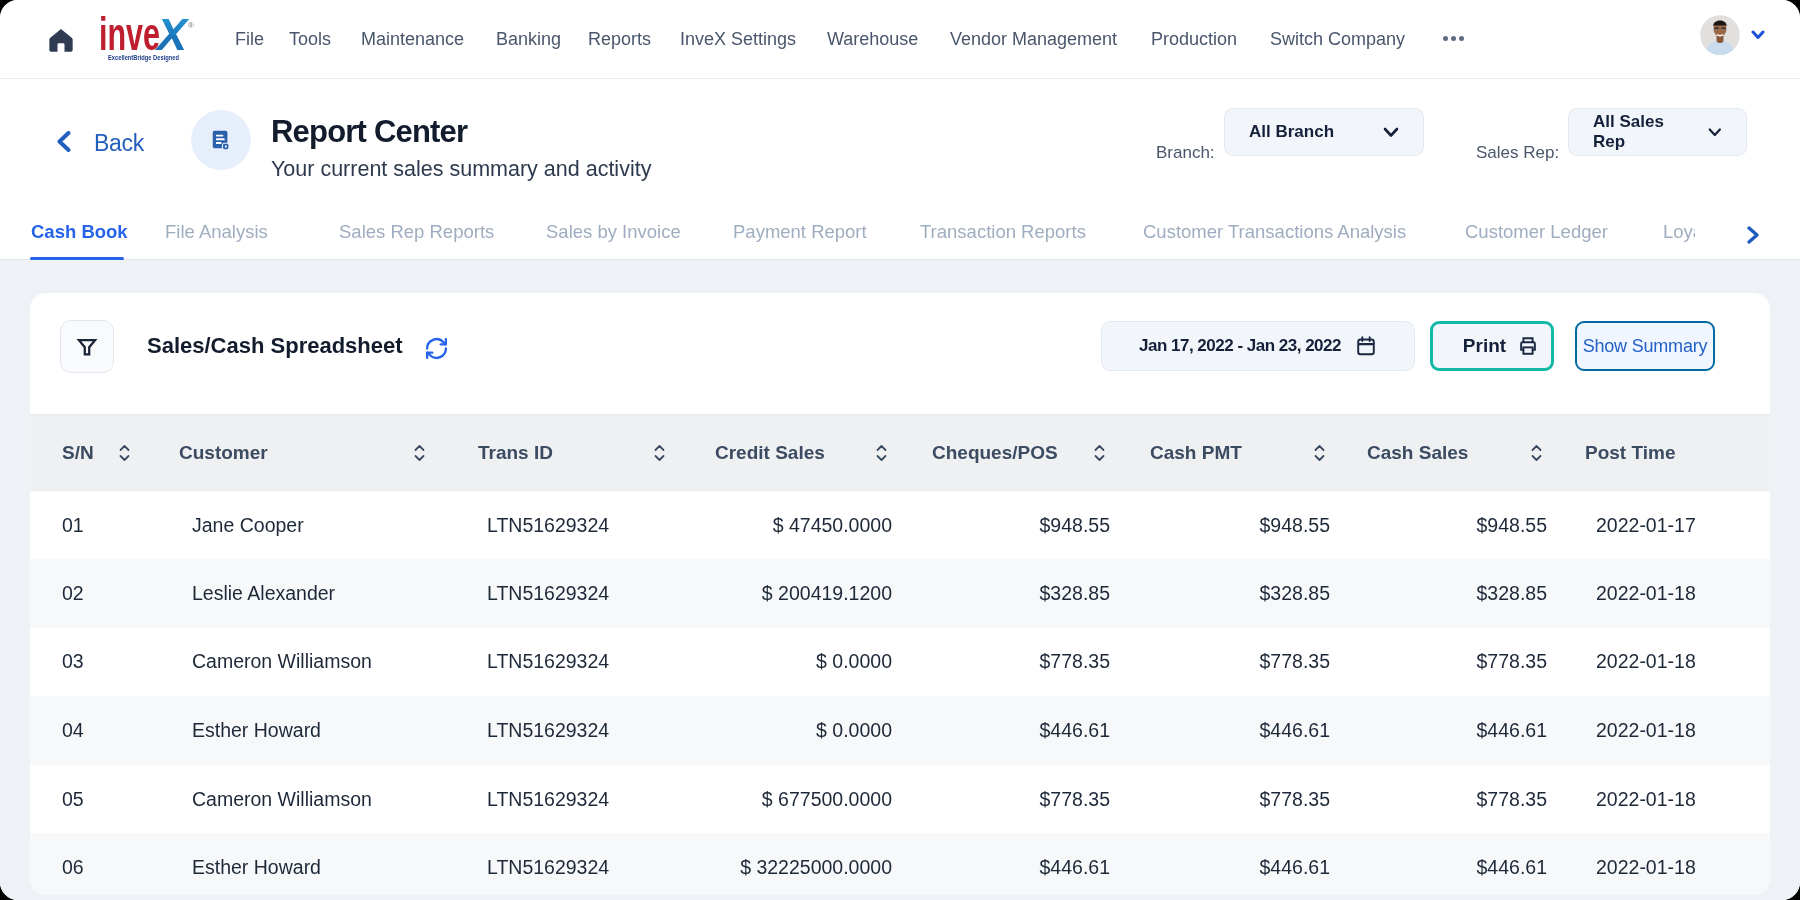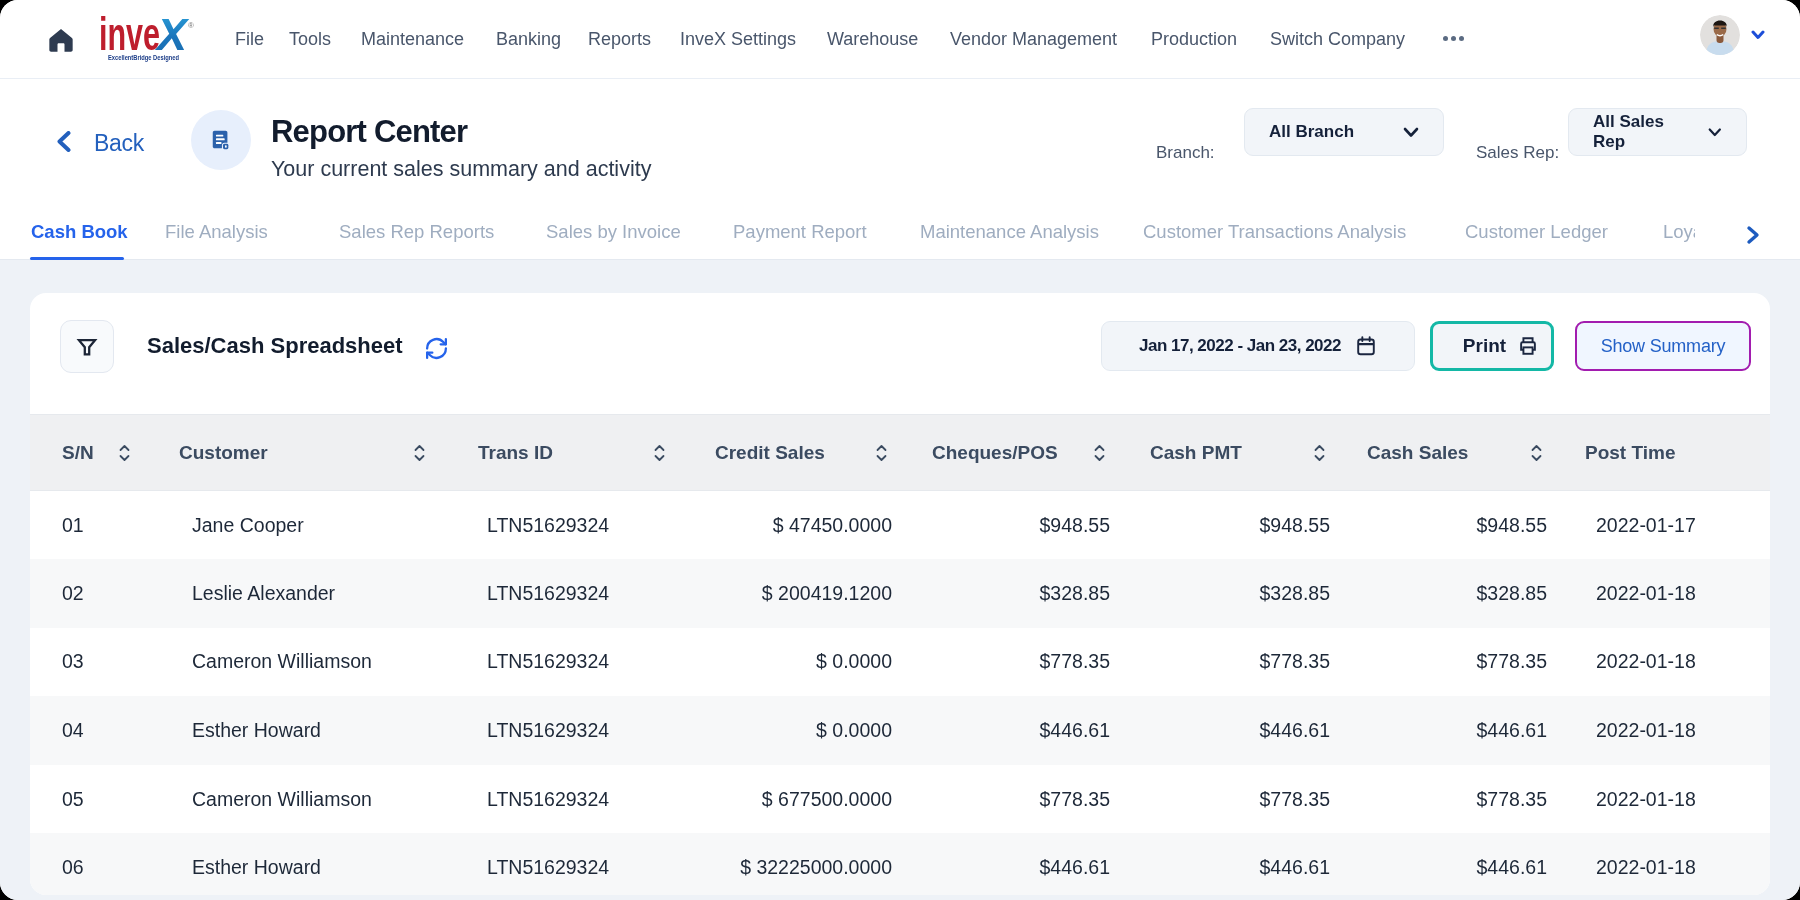--- a/index.html
+++ b/index.html
@@ -40,21 +40,21 @@
 .card { position:absolute; left:30px; top:33px; width:1740px; height:602px; background:#fff; border-radius:16px; overflow:hidden; }
 
 
 .fltbtn { position:absolute; left:30px; top:27px; width:54px; height:53px; background:#f8fafc; border:1px solid #e3e8f0; border-radius:11px; display:flex; align-items:center; justify-content:center; }
 .ttl { position:absolute; left:117px; top:40px; font-size:22px; font-weight:bold; color:#121c2d; }
 .refr { position:absolute; left:394px; top:43px; }
 .datebox { position:absolute; left:1071px; top:28px; width:314px; height:50px; background:#f2f5f9; border:1px solid #e3e9f0; border-radius:9px; display:flex; align-items:center; justify-content:center; gap:14px; }
 .datebox .t { font-size:17px; font-weight:bold; color:#15213a; letter-spacing:-0.5px; }
 .printbox { position:absolute; left:1400px; top:28px; width:124px; height:50px; background:#f2f5f9; border:3px solid #14b8a6; border-radius:9px; display:flex; align-items:center; justify-content:center; gap:11px;padding-left:18px; }
 .printbox .t { font-size:19px; font-weight:bold; color:#15213a; }
-.showsum { position:absolute; left:1545px; top:28px; width:176px; height:50px; background:#f0f6ff; border:2px solid #a21caf; border-radius:9px; display:flex; align-items:center; justify-content:center; font-size:18px; letter-spacing:-0.2px; color:#2461c7; }
+.showsum { position:absolute; left:1545px; top:28px; width:140px; height:50px; background:#f0f6ff; border:2px solid #0369a1; border-radius:9px; display:flex; align-items:center; justify-content:center; font-size:18px; letter-spacing:-0.2px; color:#2461c7; }
 
 
 table { position:absolute; left:0; top:121px; width:1740px; border-collapse:collapse; table-layout:fixed; }
 th, td { font-weight:normal; text-align:left; padding:0; white-space:nowrap; overflow:visible; }
 thead tr { height:76px; background:#eff0f2; border-top:1px solid #e6e9ed; border-bottom:1px solid #e6e9ed; }
 tbody tr { height:68.6px; }
 tbody tr:nth-child(even) { background:#f7f8f9; }
 thead th .h { display:flex; align-items:center; justify-content:space-between; padding-right:4px; font-size:19px; font-weight:bold; color:#3b4b61; }
 td { font-size:19.5px; color:#1d2838; }
 .c1 { width:105px; } .c2 { width:295px; } .c3 { width:240px; } .c4 { width:222px; }
@@ -143,42 +143,42 @@
         <rect x="14.2" y="16.2" width="5.8" height="5.8" rx="1.6" fill="#2b61ab"></rect>
         <rect x="6.5" y="6.2" width="8" height="2.1" rx="0.6" fill="#fff"></rect>
         <rect x="6.5" y="10.2" width="9.5" height="2.1" rx="0.6" fill="#fff"></rect>
         <rect x="6.5" y="14.2" width="6" height="2.1" rx="0.6" fill="#fff"></rect>
         <rect x="16.4" y="17.8" width="1.8" height="2.6" rx="0.7" fill="#fff"></rect>
       </svg>
     </div>
     <div class="rtitle">Report Center</div>
     <div class="rsub">Your current sales summary and activity</div>
     <div class="flabel" style="left:1156px">Branch:</div>
-    <div class="fbox" style="left:1224px; width:200px;margin-left:20px;">
+    <div class="fbox" style="left:1224px; width:200px;">
         <span class="v">All Branch</span>
       <svg width="16" height="11" viewBox="0 0 16 11">
           <path d="M2 2 L8 8.5 L14 2" stroke="#15213a" stroke-width="2.6" fill="none" stroke-linecap="round" stroke-linejoin="round"></path>
         </svg>
     </div>
     <div class="flabel" style="left:1476px">Sales Rep:</div>
     <div class="fbox" style="left:1568px; width:179px;gap:24px;">
         <span class="v">All Sales Rep</span>
       <svg width="16" height="11" viewBox="0 0 16 11">
           <path d="M2 2 L8 8.5 L14 2" stroke="#15213a" stroke-width="2.6" fill="none" stroke-linecap="round" stroke-linejoin="round"></path>
         </svg>
     </div>
   </div>
 
   <div class="tabs">
     <span class="act" style="left:31px">Cash Book</span>
     <span style="left:165px">File Analysis</span>
     <span style="left:339px">Sales Rep Reports</span>
     <span style="left:546px">Sales by Invoice</span>
     <span style="left:733px">Payment Report</span>
-    <span style="left:920px">Maintenance Analysis</span>
+    <span style="left:920px">Transaction Reports</span>
     <span style="left:1143px">Customer Transactions Analysis</span>
     <span style="left:1465px">Customer Ledger</span>
     <span style="left:1663px; width:32px; overflow:hidden; display:inline-block;">Loyalty Report</span>
     <div class="ul"></div>
     <svg class="tabchev" width="18" height="20" viewBox="0 0 18 20">
         <path d="M5 3 L13 10 L5 17" stroke="#1d5bbf" stroke-width="3.4" fill="none" stroke-linecap="round" stroke-linejoin="round"></path>
       </svg>
   </div>
 
   <div class="content">

